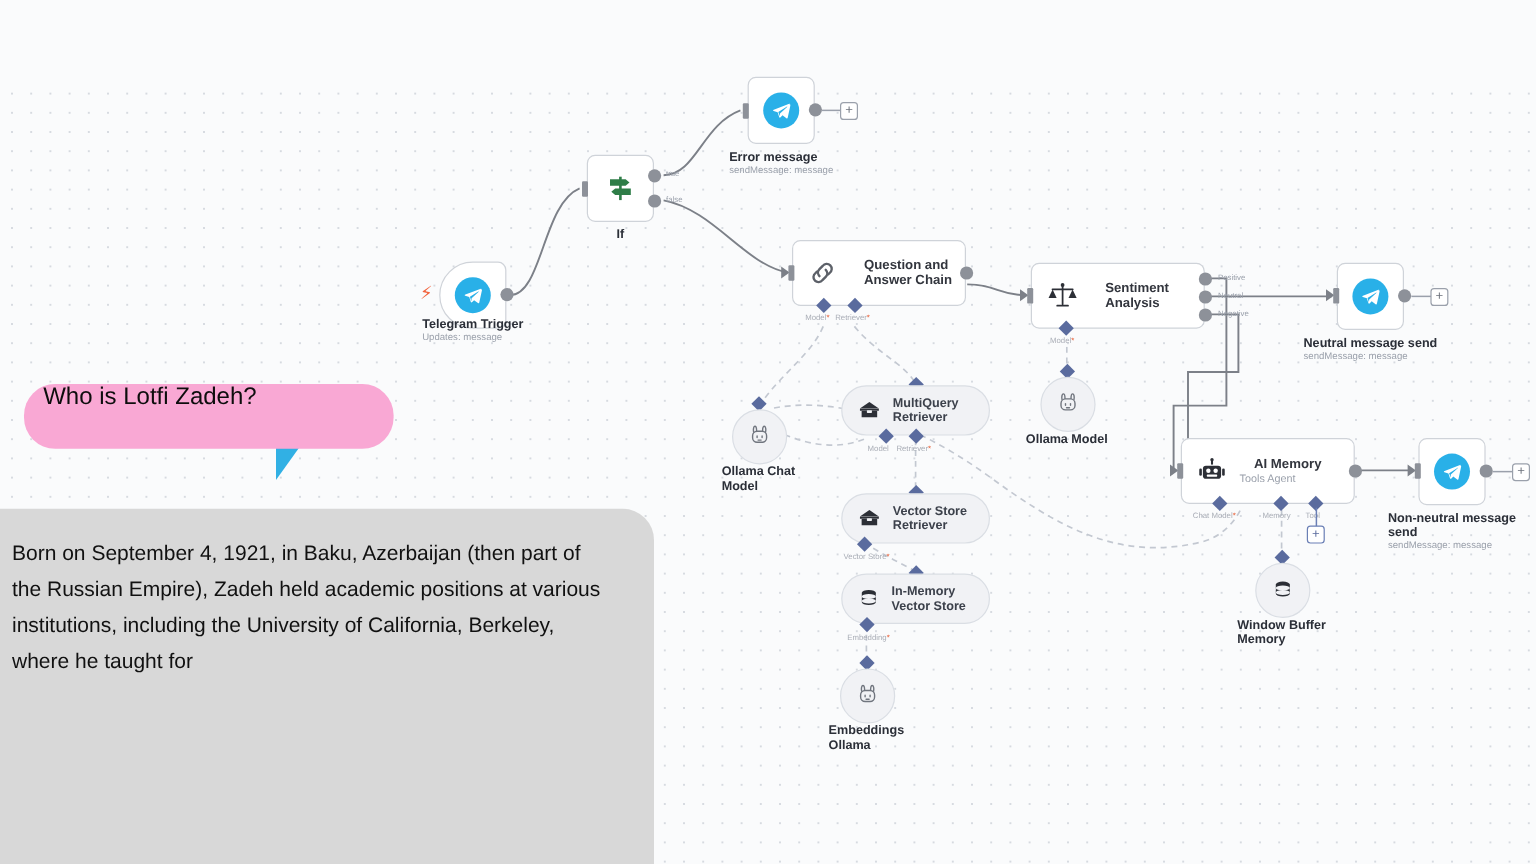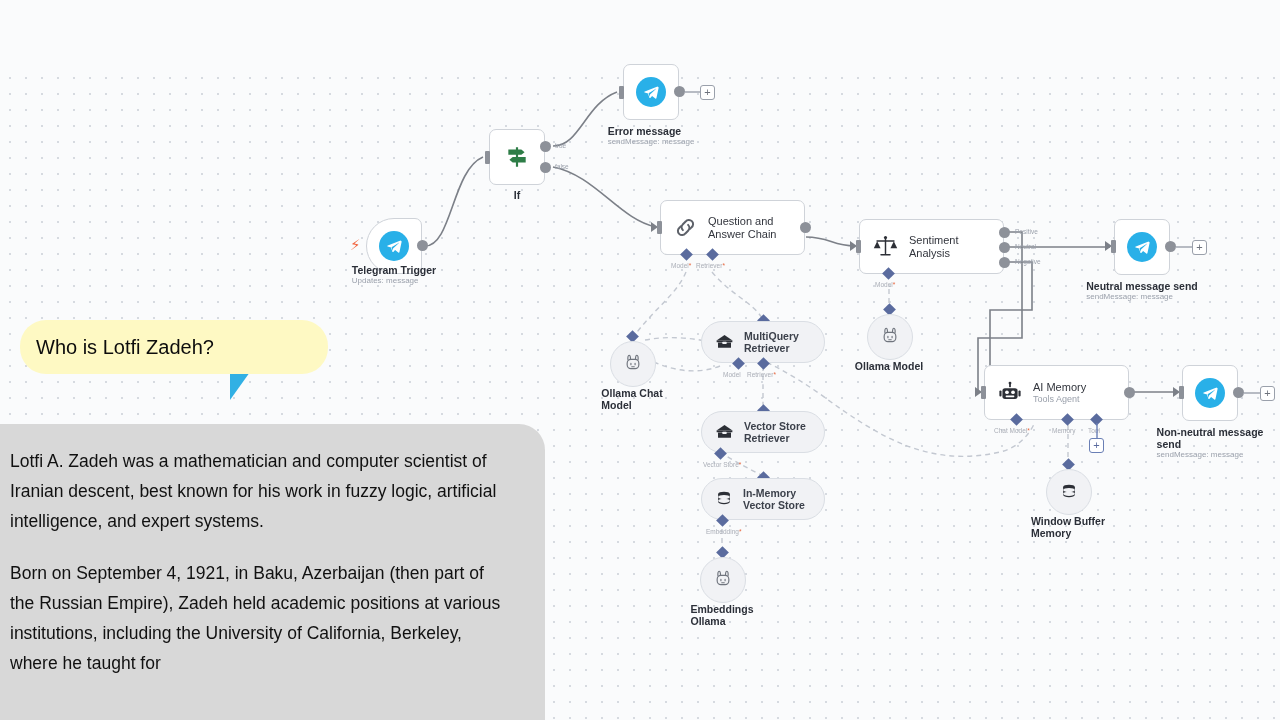--- a/index.html
+++ b/index.html
@@ -31,21 +31,21 @@
   .box.sq{width:56px;height:56px;justify-content:center;}
   .box.trig{width:56px;height:56px;justify-content:center;
     border-radius:28px 7px 7px 28px;}
   .box.wide{height:55px;padding-left:12px;gap:10px;}
   .caption{
     position:absolute;left:50%;transform:translateX(-50%);
     text-align:left;white-space:nowrap;
   }
   .cap-title{font-size:10.5px;font-weight:700;color:#2b2f38;line-height:12px;}
   .cap-sub{font-size:8px;color:#9aa0ab;line-height:10px;font-weight:400;}
-  .node-title{font-size:11px;font-weight:400;color:#32353d;line-height:13px;}
+  .node-title{font-size:11px;font-weight:700;color:#32353d;line-height:13px;margin-left:12px;}
   .node-sub{font-size:9px;color:#9aa0ab;line-height:11px;}
 
   
   .subpill{
     position:absolute;background:#f1f2f5;border:1px solid #dadee4;
     border-radius:22px;height:42px;display:flex;align-items:center;
     padding-left:12px;gap:9px;box-sizing:border-box;
   }
   .subcircle{
     position:absolute;width:44px;height:44px;border-radius:50%;
@@ -75,22 +75,22 @@
   .outlabel{position:absolute;font-size:6.5px;color:#9aa0ab;white-space:nowrap;}
 
   
   .tg{width:30px;height:30px;border-radius:50%;background:#29b0e8;
     display:flex;align-items:center;justify-content:center;}
   .bolt{position:absolute;font-size:15px;color:#f2653f;line-height:15px;}
 
   
   #bubble{
     position:absolute;left:20px;top:320px;width:308px;height:54px;
-    background:#fef9c3;border-radius:26px;
-    display:flex;align-items:center;padding-left:16px;box-sizing:border-box;
+    background:#f9a8d4;border-radius:26px;
+    display:flex;align-items:flex-start;padding-left:16px;box-sizing:border-box;
   }
   #bubble-text{font-size:20px;color:#0d0d0d;font-family:"Liberation Sans",sans-serif;}
   #bubble-tail{
     position:absolute;left:230px;top:372px;width:0;height:0;
     border-left:20px solid #31b0e4;
     border-right:8px solid transparent;
     border-bottom:28px solid transparent;
   }
   #answer{
     position:absolute;left:0;top:424px;width:545px;height:296px;
@@ -462,16 +462,15 @@
       <div class="cap-title">Ollama</div>
     </div>
   </div>
 
   <div id="bubble-tail"></div>
   <div id="bubble">
     <span id="bubble-text">Who is Lotfi Zadeh?</span>
   </div>
 
   <div id="answer">
-    <p>Lotfi A. Zadeh was a mathematician and computer scientist of Iranian descent, best known for his work in fuzzy logic, artificial intelligence, and expert systems.</p>
     <p>Born on September 4, 1921, in Baku, Azerbaijan (then part of the Russian Empire), Zadeh held academic positions at various institutions, including the University of California, Berkeley, where he taught for</p>
   </div>
 </div>
 
 </body></html>

